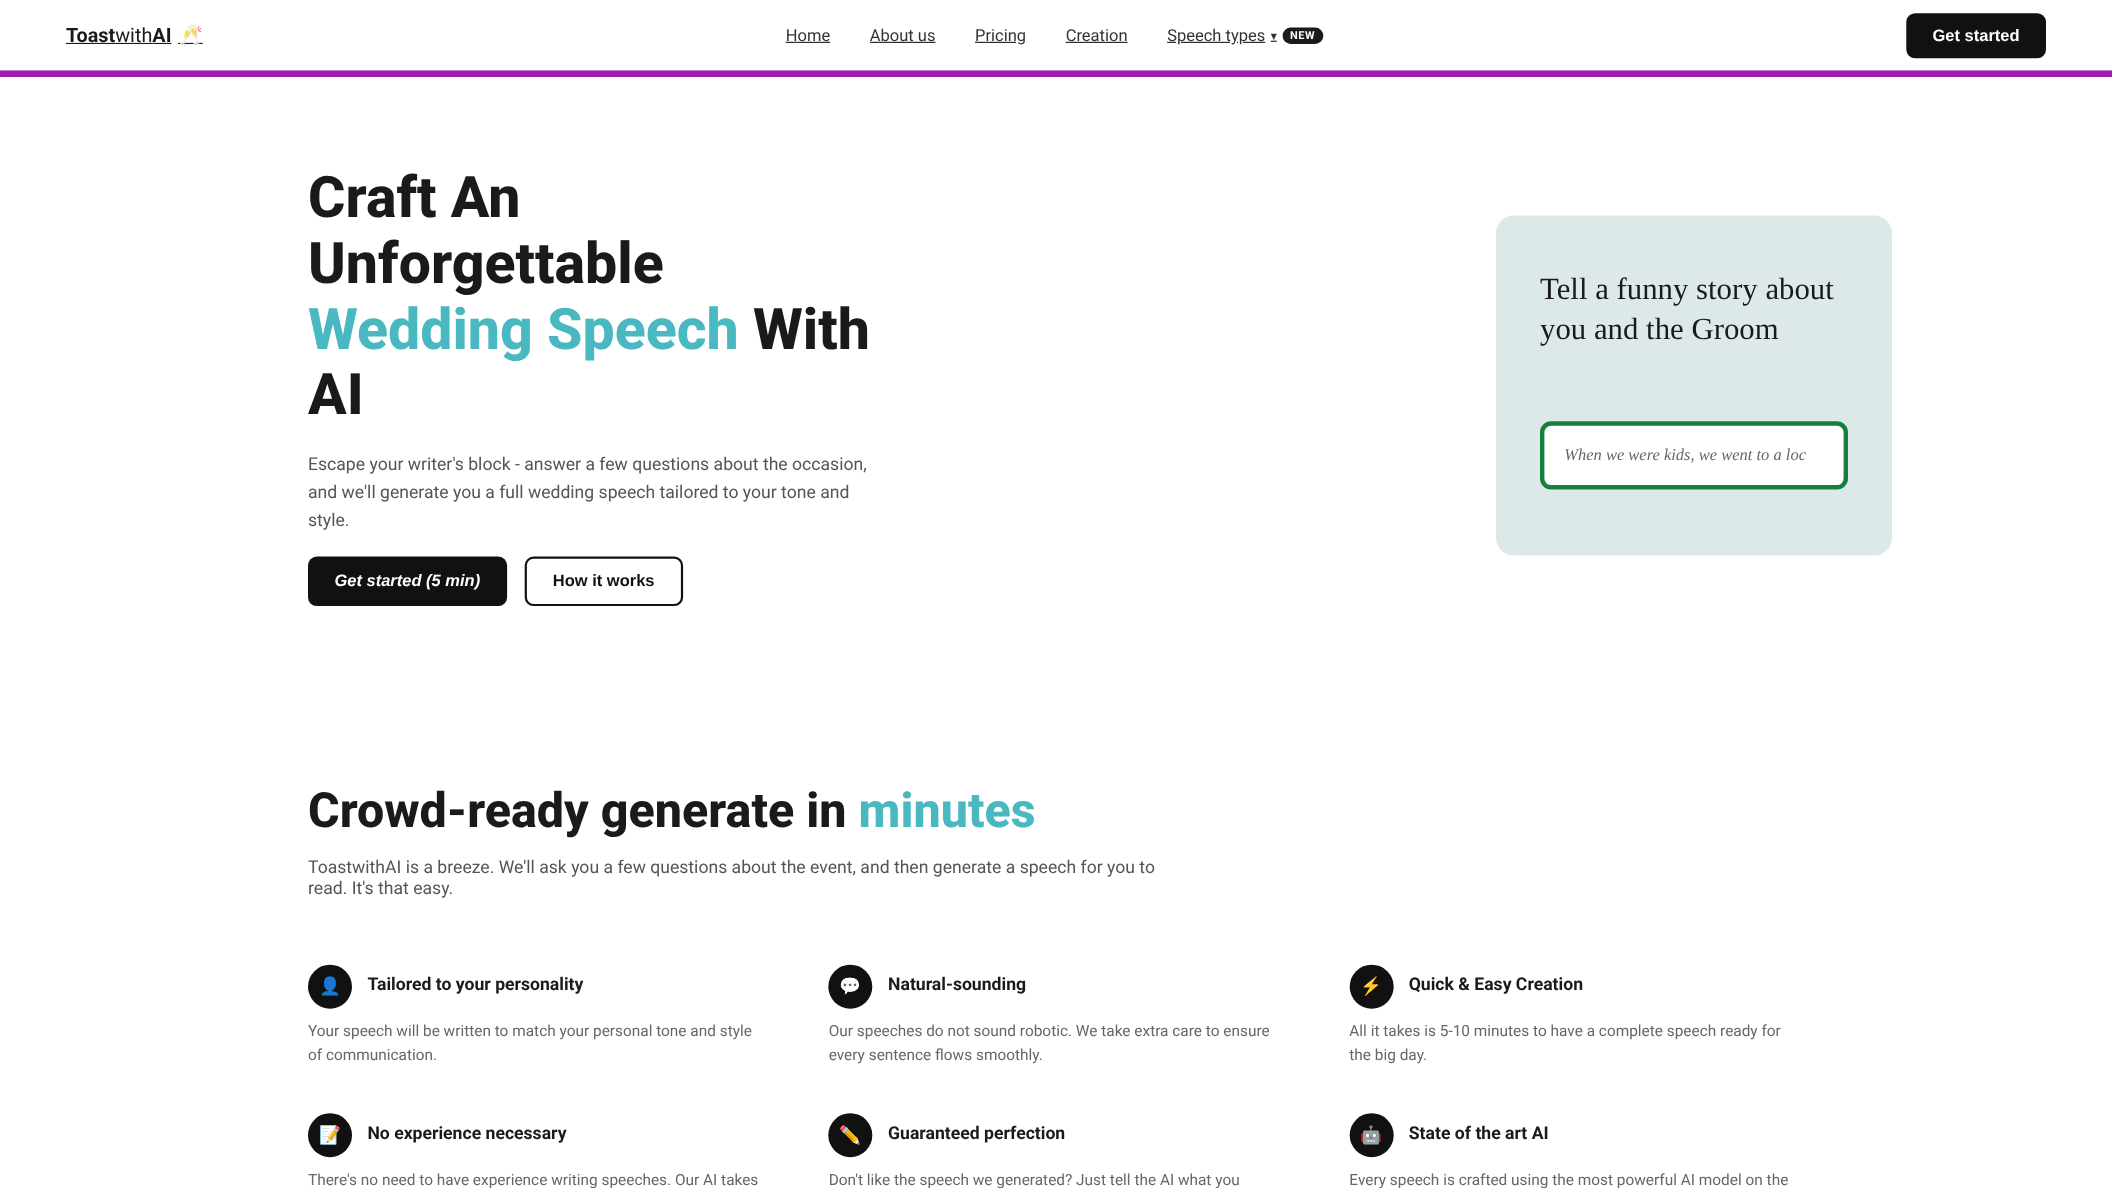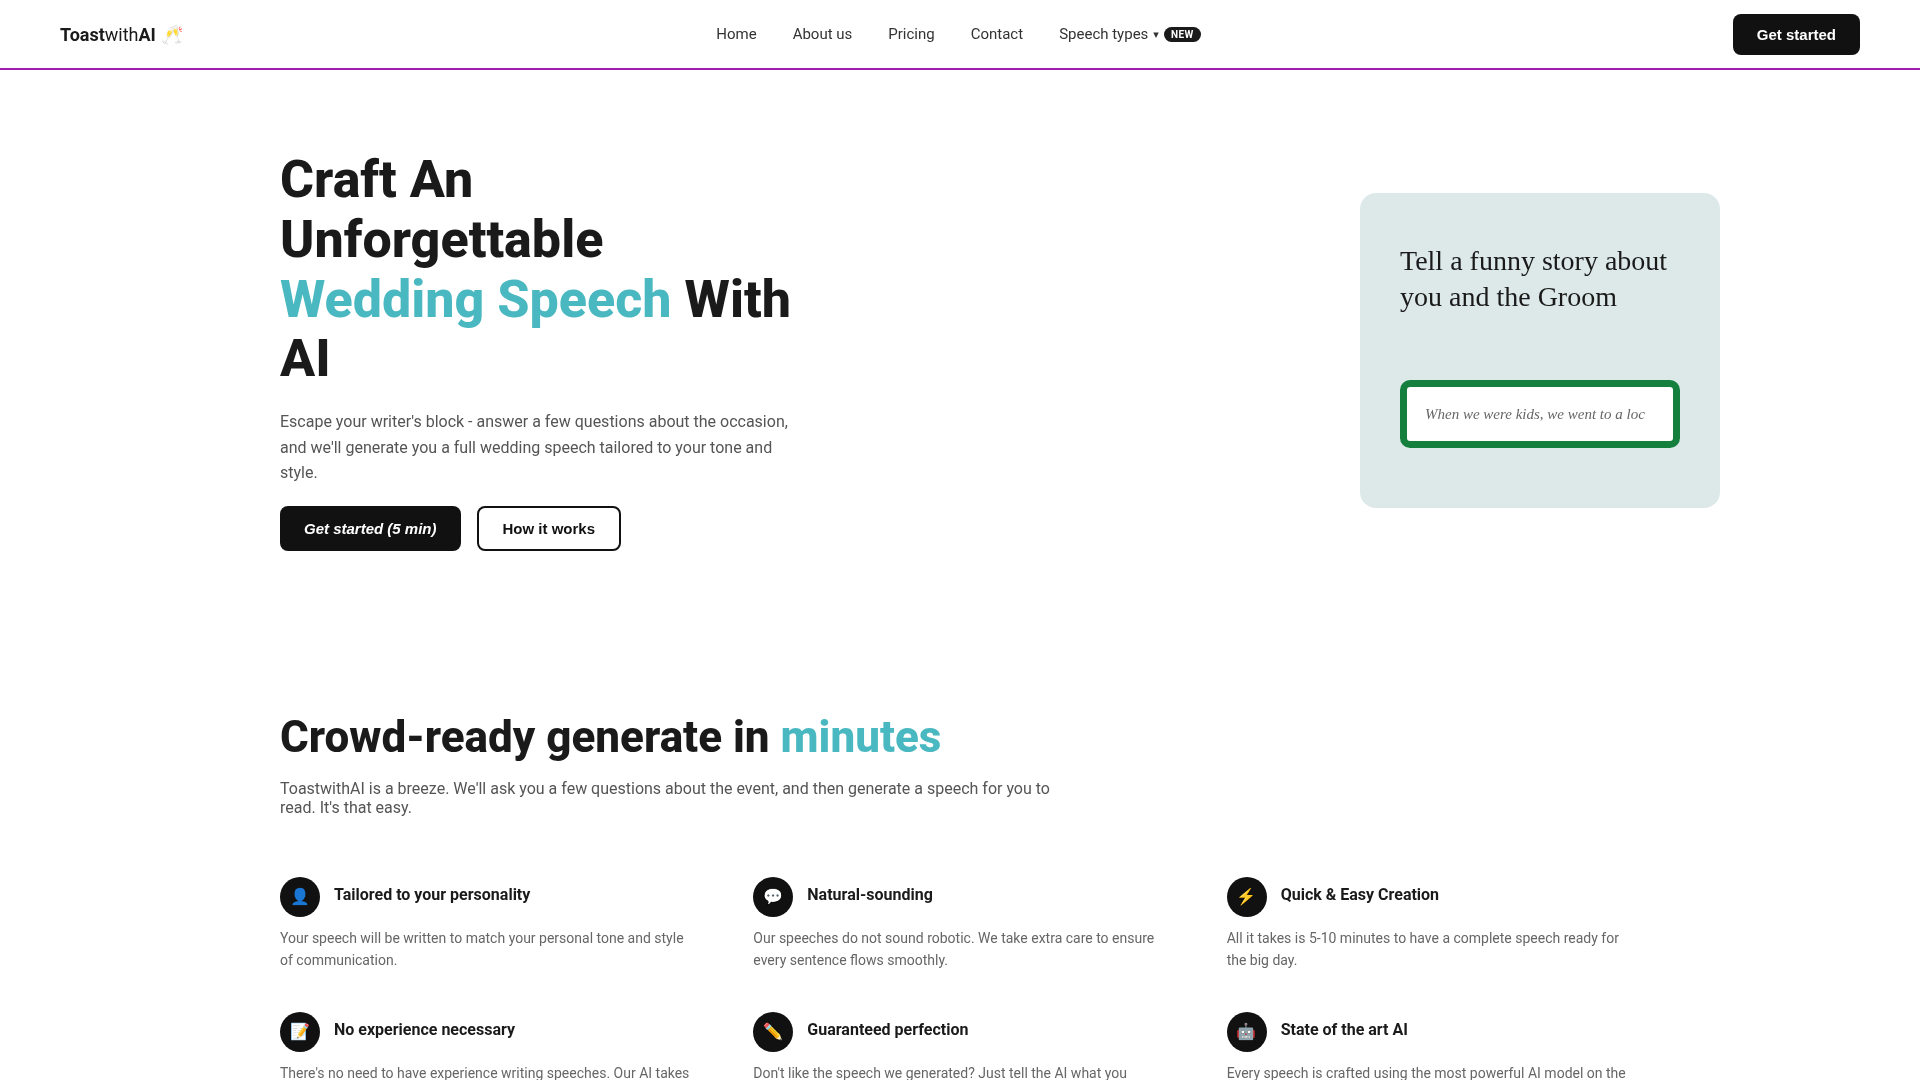--- a/index.html
+++ b/index.html
@@ -1,22 +1,22 @@
 <!DOCTYPE html>
 <html><head>
   <meta charset="utf-8">
   <style>
     * { box-sizing: border-box; margin: 0; padding: 0; }
     body { font-family: -apple-system, BlinkMacSystemFont, 'Segoe UI', Roboto, sans-serif; background: #fff; color: #1a1a1a; }
 
     
     nav {
       display: flex; align-items: center; justify-content: space-between;
-      padding: 0 60px; height: 70px; border-bottom: 2px solid #a21caf;
-      position: sticky; top: 0; background: #fff; z-index: 100;
+      padding: 0 60px; height: 70px; border-bottom: 6px solid #a21caf;
+      position: sticky; top: 0; background: #fff; z-index: 100; text-decoration: underline;
     }
     .nav-logo {
       font-size: 18px; font-weight: 700; color: #1a1a1a; display: flex; align-items: center; gap: 6px;
     }
     .nav-links { display: flex; align-items: center; gap: 36px; }
     .nav-links a {
       text-decoration: none; color: #333; font-size: 15px;
       display: flex; align-items: center; gap: 5px;
     }
     .speech-types-badge {
@@ -51,21 +51,21 @@
     
     .hero-card {
       background: #dce9e8; border-radius: 16px; padding: 50px 40px 60px;
       width: 360px; min-height: 280px; display: flex; flex-direction: column; gap: 64px;
     }
     .hero-card-title {
       font-size: 28px; font-weight: 500; color: #1a1a1a; line-height: 1.3; text-align: left;
       font-family: Georgia, serif;
     }
     .hero-card-input {
-      background: #fff; border: 7px solid #15803d; border-radius: 10px;
+      background: #fff; border: 4px solid #15803d; border-radius: 10px;
       padding: 16px 18px; font-size: 15px; color: #666; font-style: italic;
       line-height: 1.5; font-family: Georgia, serif;
     }
 
     
     .features-section { padding: 80px 280px; }
     .features-heading { font-size: 44px; font-weight: 800; margin-bottom: 16px; }
     .features-heading .highlight { color: #4ab8c1; }
     .features-desc { font-size: 16px; color: #555; margin-bottom: 60px; max-width: 780px; }
 
@@ -87,21 +87,21 @@
 
 <nav>
   <div class="nav-logo">
     <span>Toast<span style="font-weight:400;">with</span>AI</span>
     <span>🥂</span>
   </div>
   <div class="nav-links">
     <a href="#">Home</a>
     <a href="#">About us</a>
     <a href="#">Pricing</a>
-    <a href="#">Contact</a>
+    <a href="#">Creation</a>
     <a href="#">
       <span>Speech types</span>
       <span style="font-size:11px;">▾</span>
       <span class="speech-types-badge">NEW</span>
     </a>
   </div>
   <button class="nav-cta">Get started</button>
 </nav>
 
 <section class="hero">

